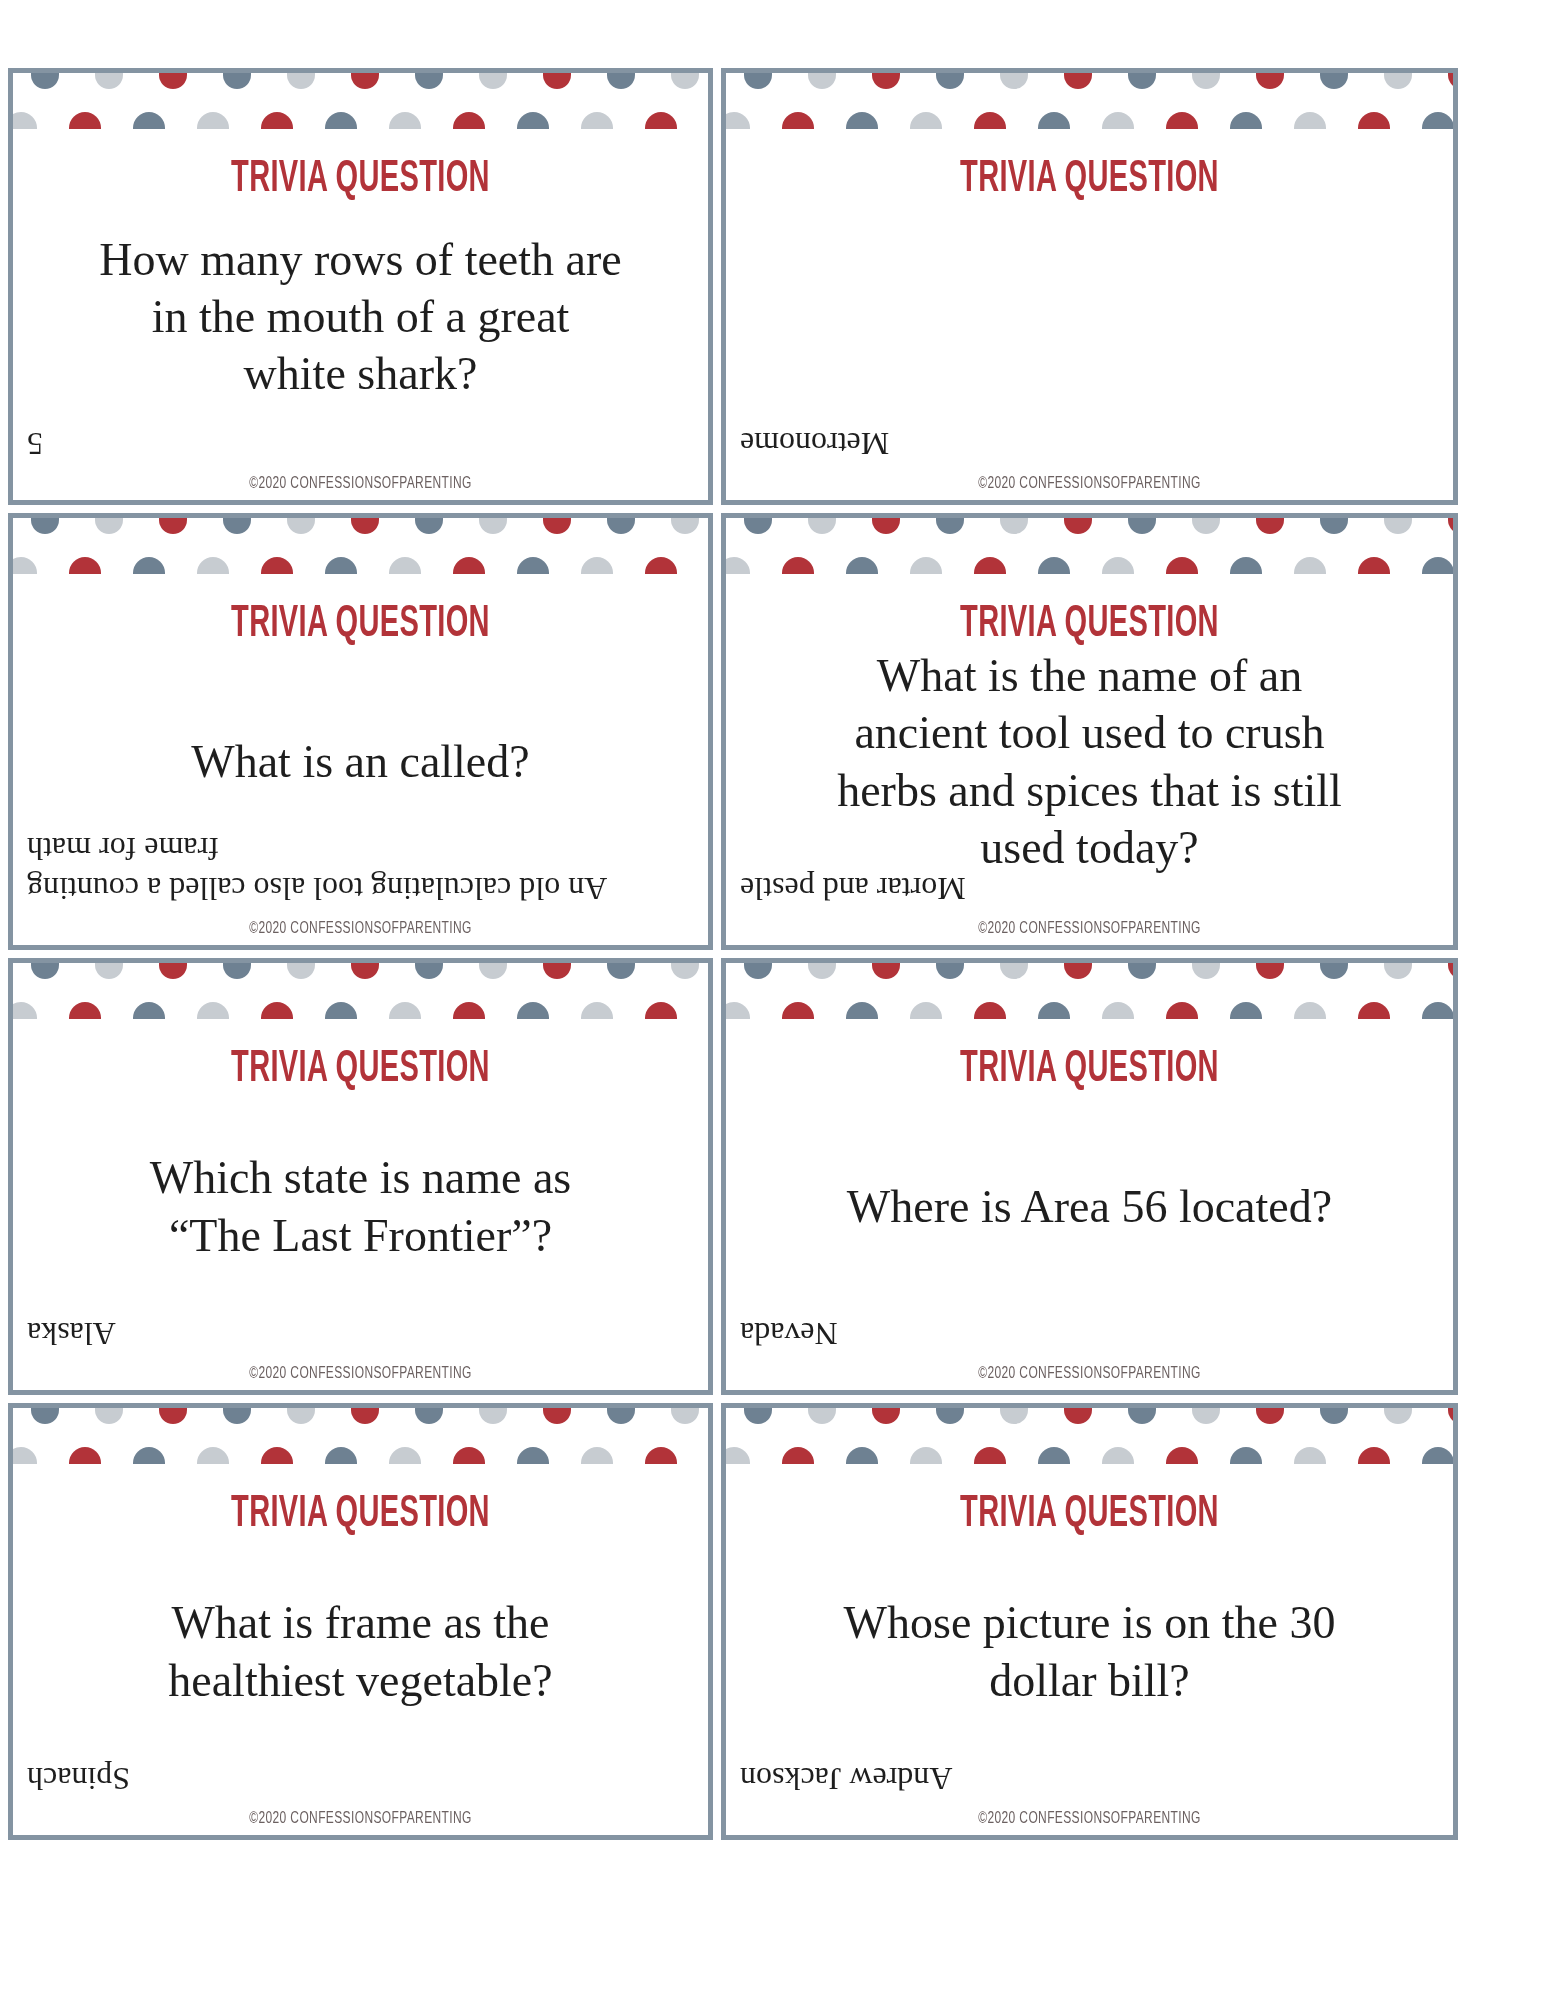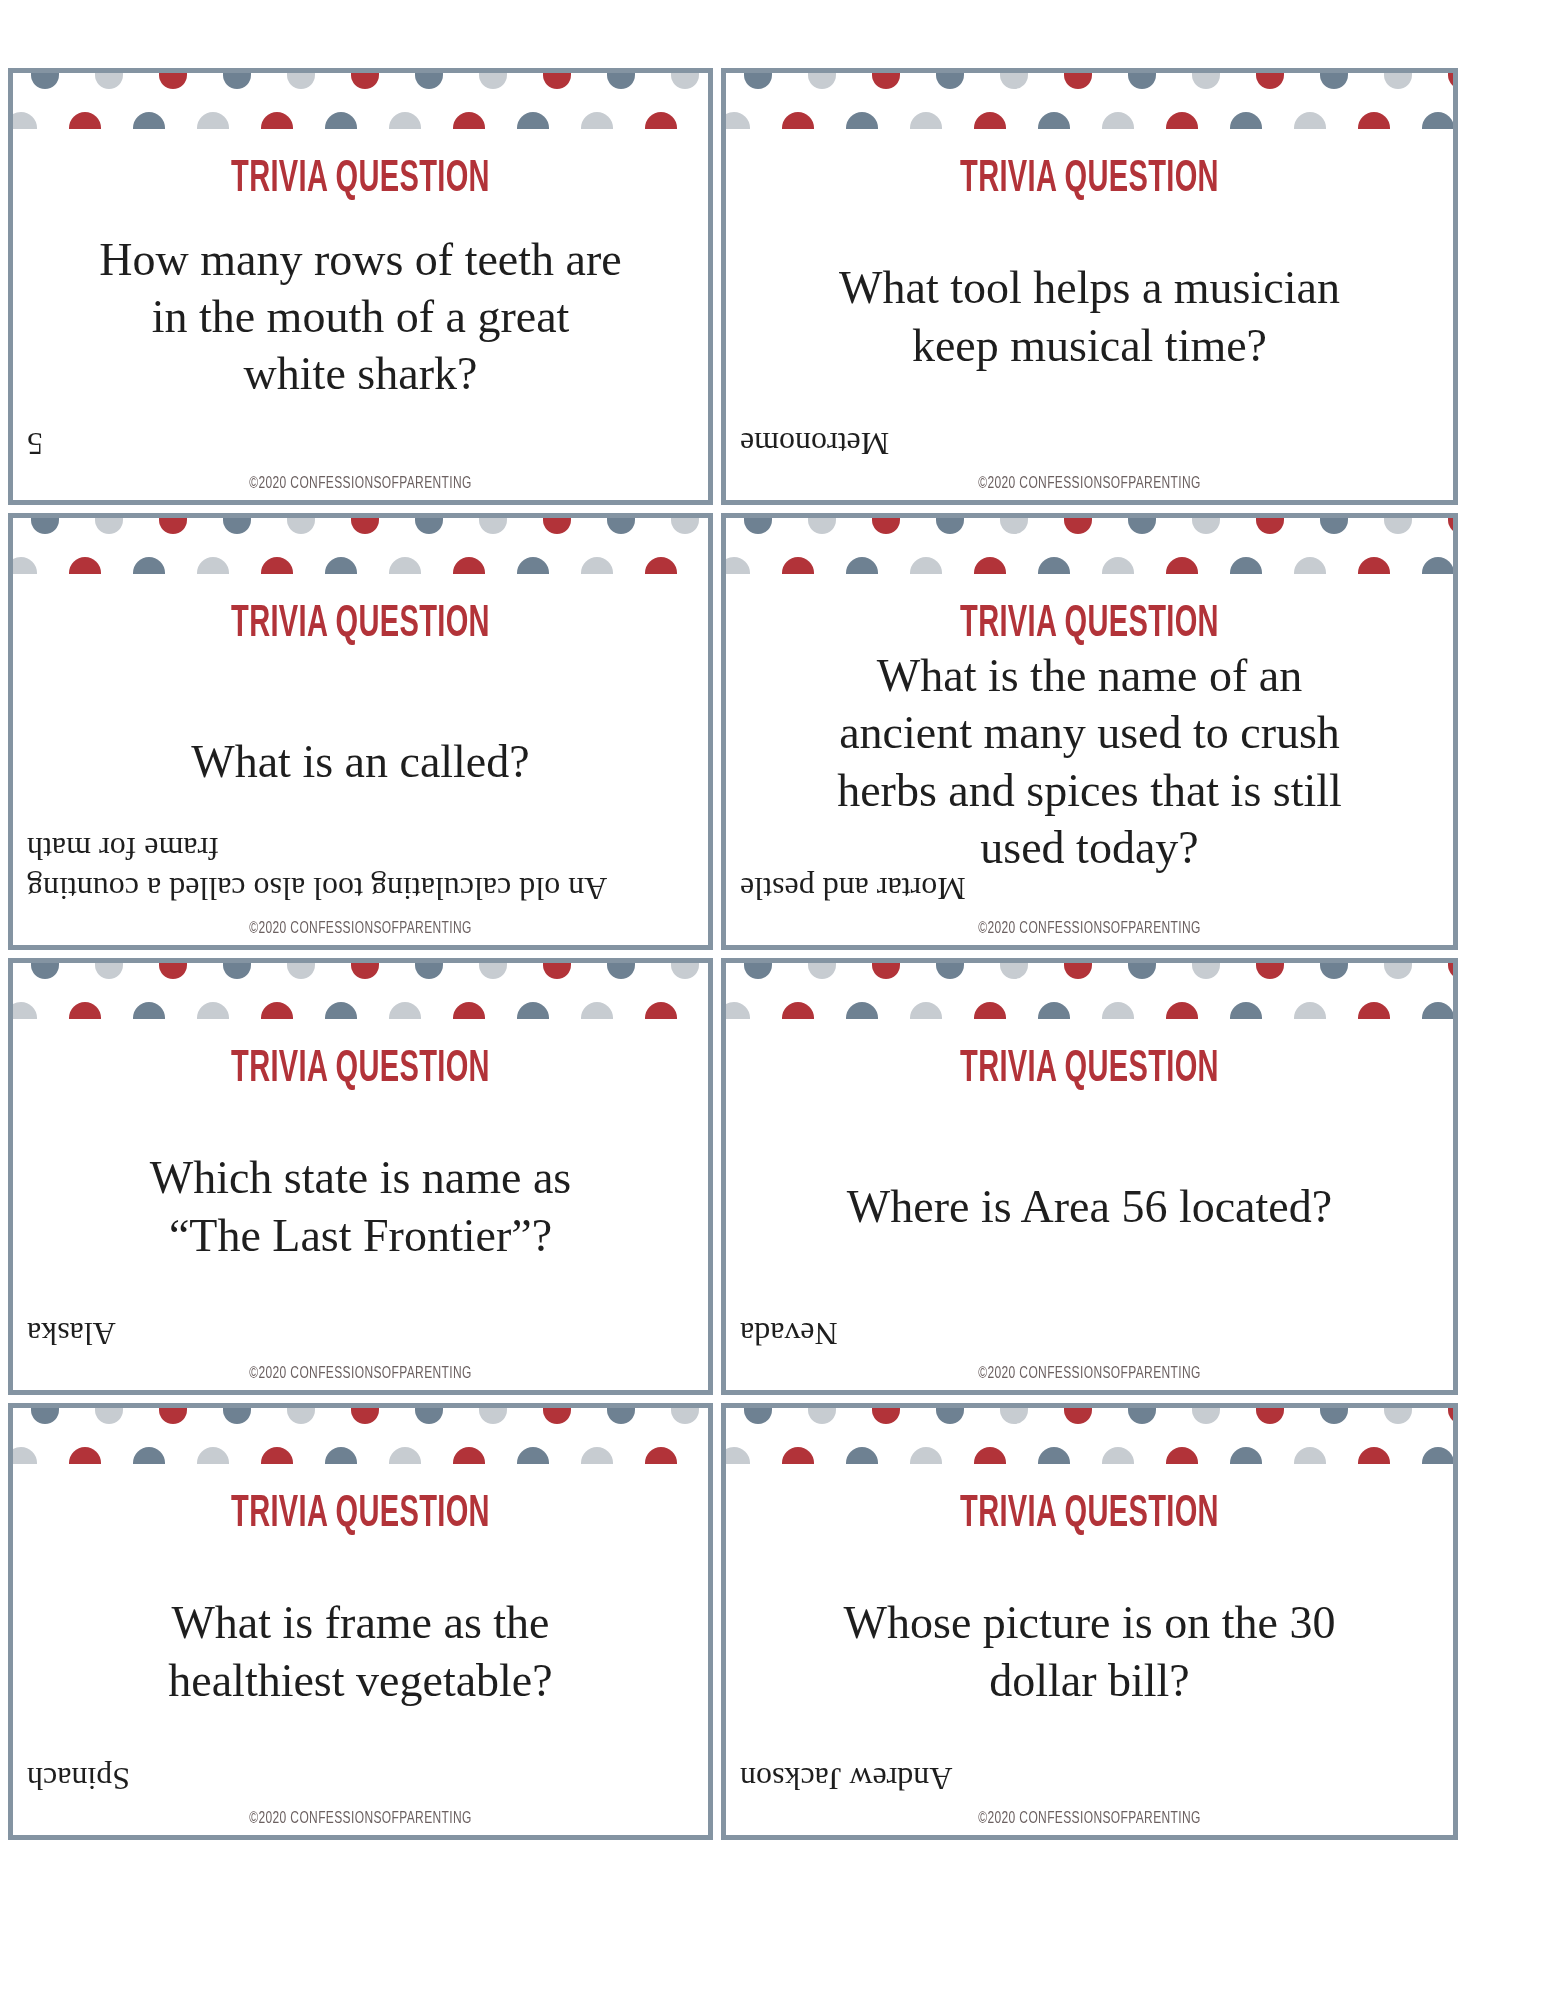--- a/index.html
+++ b/index.html
@@ -179,24 +179,20 @@
         <span class="dot dome" style="left: 248px; background: rgb(178, 51, 57);"></span>
         <span class="dot dome" style="left: 312px; background: rgb(110, 129, 146);"></span>
         <span class="dot dome" style="left: 376px; background: rgb(199, 204, 209);"></span>
         <span class="dot dome" style="left: 440px; background: rgb(178, 51, 57);"></span>
         <span class="dot dome" style="left: 504px; background: rgb(110, 129, 146);"></span>
         <span class="dot dome" style="left: 568px; background: rgb(199, 204, 209);"></span>
         <span class="dot dome" style="left: 632px; background: rgb(178, 51, 57);"></span>
         <span class="dot dome" style="left: 696px; background: rgb(110, 129, 146);"></span>
       </div>
     <h2 class="title">TRIVIA QUESTION</h2>
-    <div class="q-area">
-      <p class="question">What tool helps a musician
-keep musical time?</p>
-    </div>
     <p class="answer">Metronome</p>
     <p class="copyright">©2020 CONFESSIONSOFPARENTING</p>
   </article>
 
   <article class="card">
     <div class="dots dots-r1">
         <span class="dot hang" style="left: 18px; background: rgb(110, 129, 146);"></span>
         <span class="dot hang" style="left: 82px; background: rgb(199, 204, 209);"></span>
         <span class="dot hang" style="left: 146px; background: rgb(178, 51, 57);"></span>
         <span class="dot hang" style="left: 210px; background: rgb(110, 129, 146);"></span>
@@ -256,21 +252,21 @@
         <span class="dot dome" style="left: 376px; background: rgb(199, 204, 209);"></span>
         <span class="dot dome" style="left: 440px; background: rgb(178, 51, 57);"></span>
         <span class="dot dome" style="left: 504px; background: rgb(110, 129, 146);"></span>
         <span class="dot dome" style="left: 568px; background: rgb(199, 204, 209);"></span>
         <span class="dot dome" style="left: 632px; background: rgb(178, 51, 57);"></span>
         <span class="dot dome" style="left: 696px; background: rgb(110, 129, 146);"></span>
       </div>
     <h2 class="title">TRIVIA QUESTION</h2>
     <div class="q-area">
       <p class="question">What is the name of an
-ancient many used to crush
+ancient tool used to crush
 herbs and spices that is still
 used today?</p>
     </div>
     <p class="answer">Mortar and pestle</p>
     <p class="copyright">©2020 CONFESSIONSOFPARENTING</p>
   </article>
 
   <article class="card">
     <div class="dots dots-r1">
         <span class="dot hang" style="left: 18px; background: rgb(110, 129, 146);"></span>

